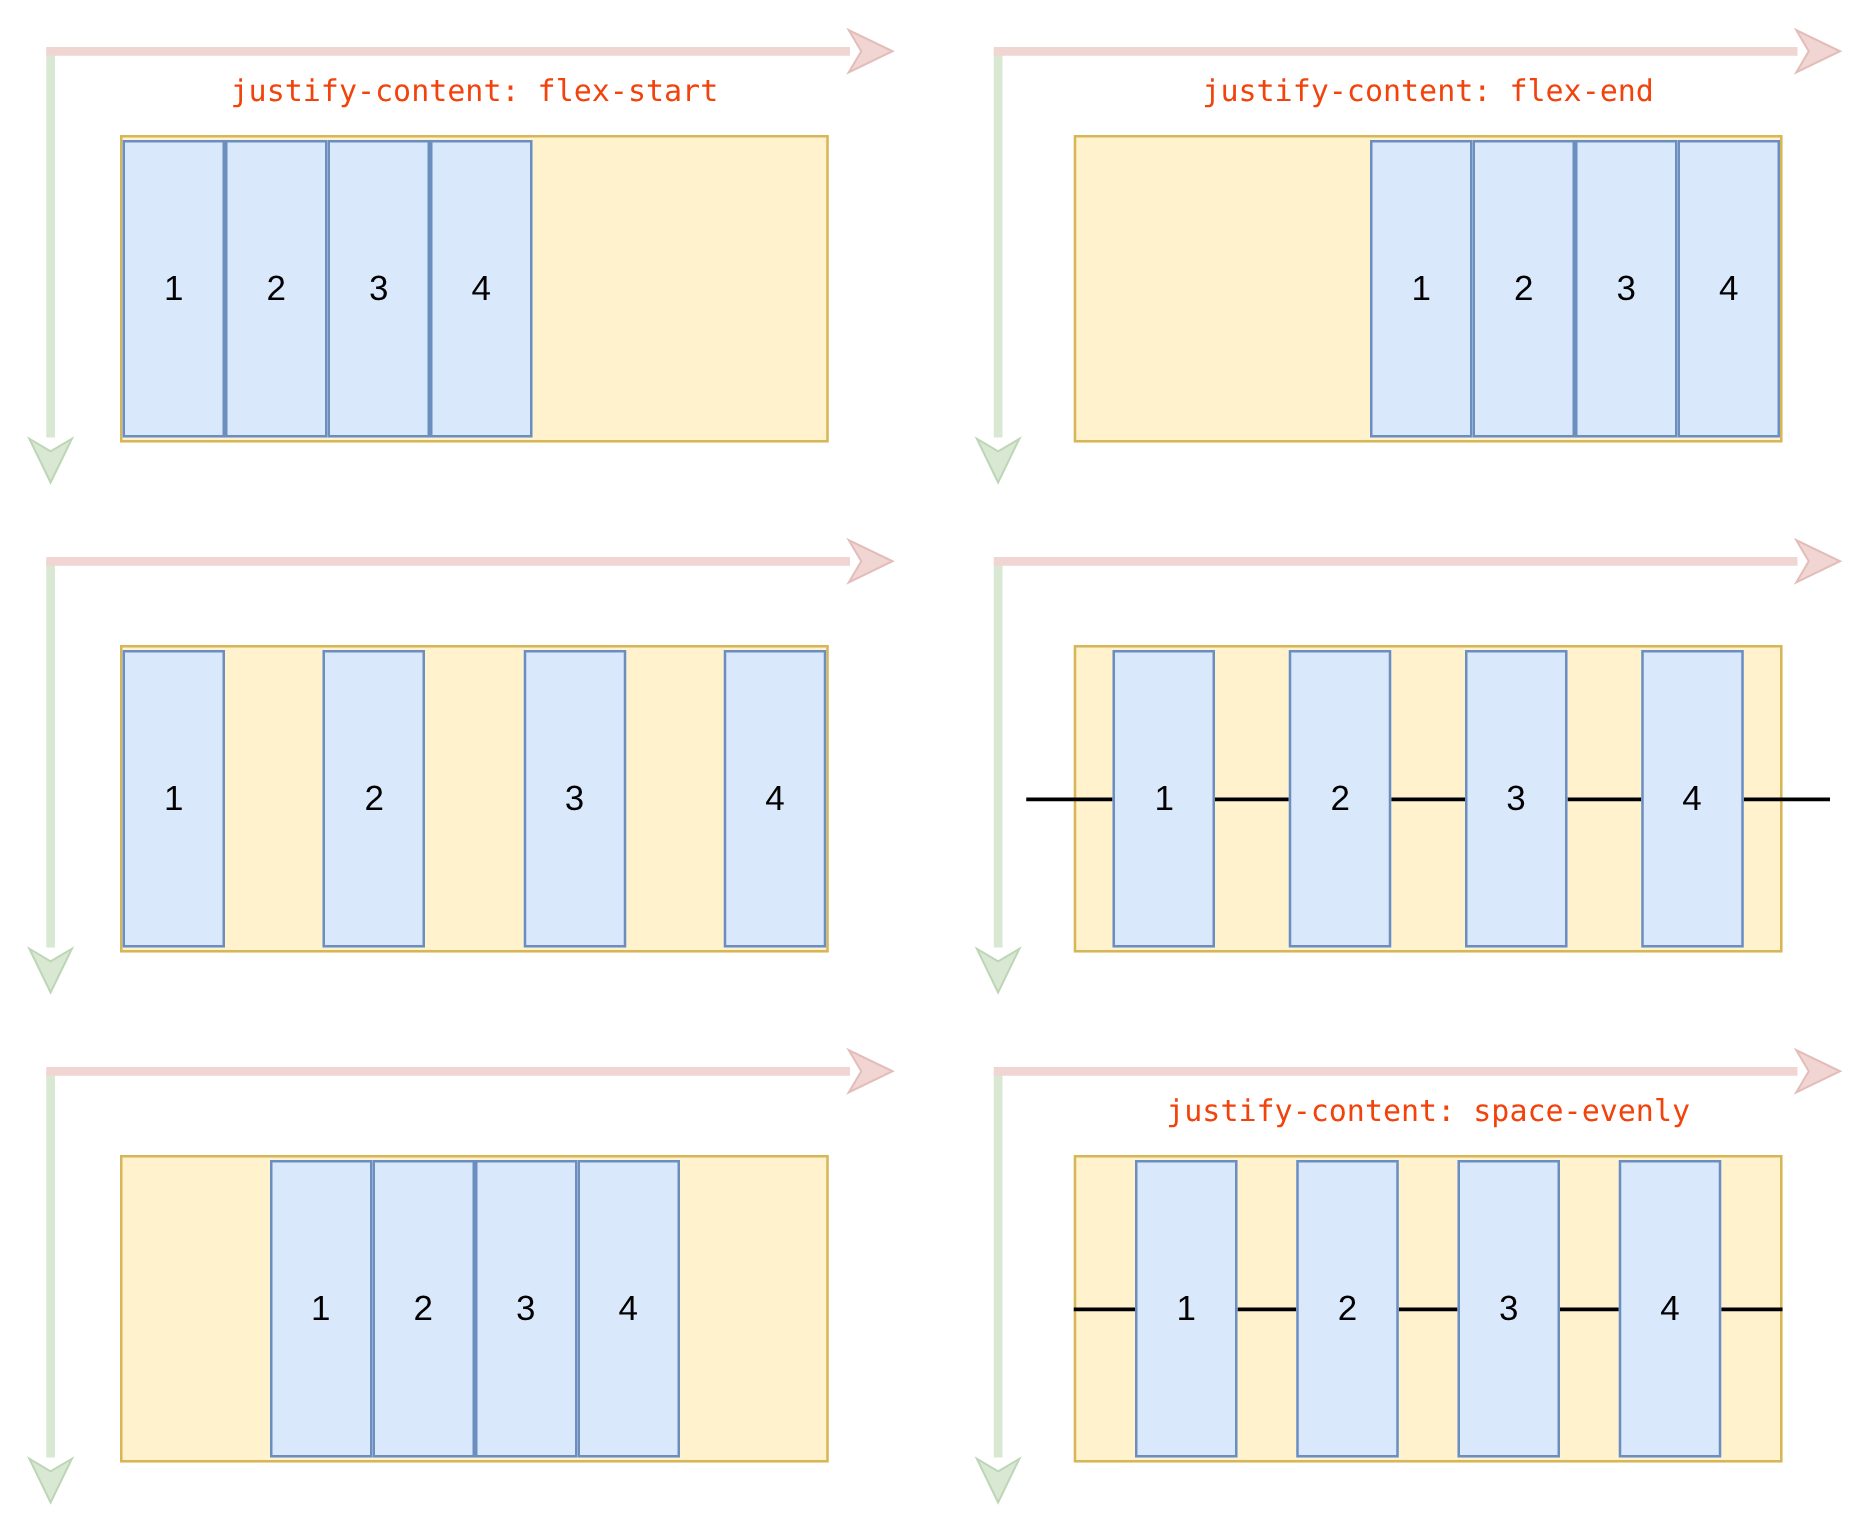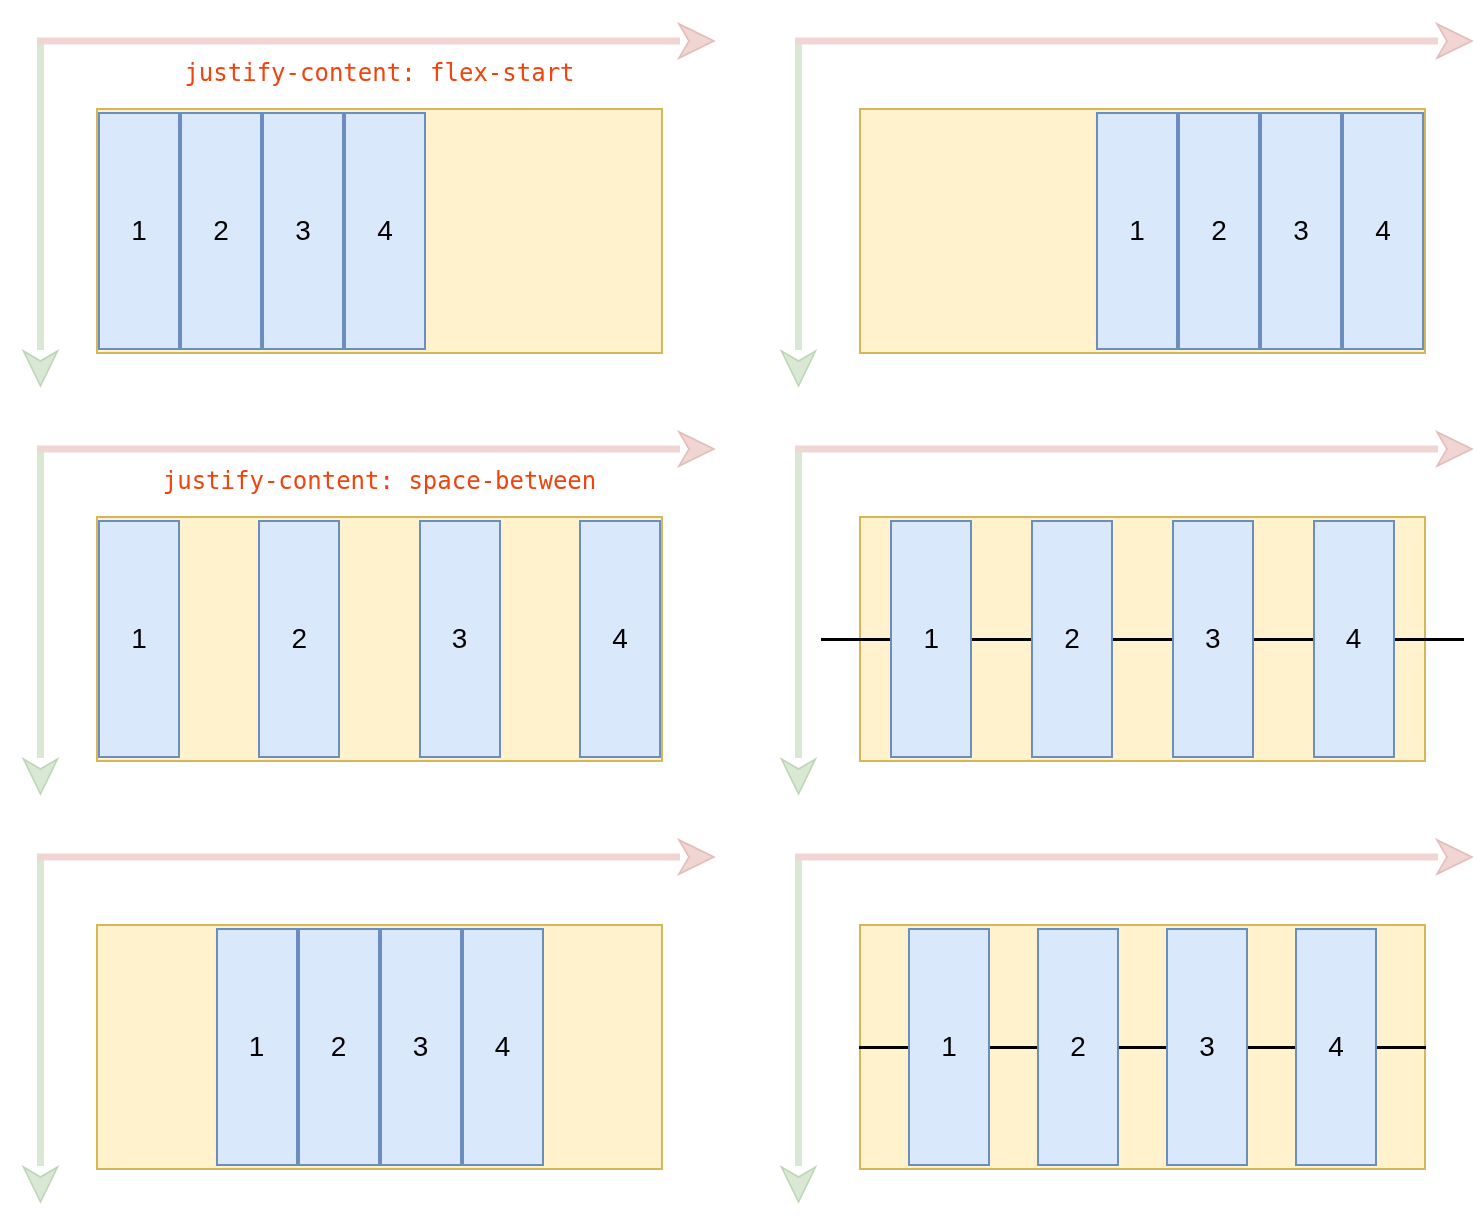--- a/index.html
+++ b/index.html
@@ -107,35 +107,35 @@
         <div class="flex-item">4</div>
       </div>
   </section>
     <section class="panel col-right">
     <svg class="axes" width="741" height="408" viewBox="0 0 741 408">
       <path class="cross-axis-line" d="M 40.5 41 V 350"></path>
       <polygon class="cross-axis-head" points="40.5,386 23.5,351 40.5,361 57.5,351"></polygon>
       <path class="main-axis-line" d="M 37 41 H 680"></path>
       <polygon class="main-axis-head" points="714,41 679,24 689,41 679,58"></polygon>
     </svg>
+    <h2 class="title">justify-content: flex-end</h2>
     <div class="flex-container" style="justify-content: flex-end;">
         <div class="flex-item">1</div>
         <div class="flex-item">2</div>
         <div class="flex-item">3</div>
         <div class="flex-item">4</div>
       </div>
   </section>
     <section class="panel col-left">
     <svg class="axes" width="741" height="408" viewBox="0 0 741 408">
       <path class="cross-axis-line" d="M 40.5 41 V 350"></path>
       <polygon class="cross-axis-head" points="40.5,386 23.5,351 40.5,361 57.5,351"></polygon>
       <path class="main-axis-line" d="M 37 41 H 680"></path>
       <polygon class="main-axis-head" points="714,41 679,24 689,41 679,58"></polygon>
     </svg>
-    <h2 class="title">justify-content: space-between</h2>
     <div class="flex-container" style="justify-content: space-between;">
         <div class="flex-item">1</div>
         <div class="flex-item">2</div>
         <div class="flex-item">3</div>
         <div class="flex-item">4</div>
       </div>
   </section>
     <section class="panel col-right">
     <svg class="axes" width="741" height="408" viewBox="0 0 741 408">
       <path class="cross-axis-line" d="M 40.5 41 V 350"></path>
@@ -165,20 +165,21 @@
         <div class="flex-item">4</div>
       </div>
   </section>
     <section class="panel col-right">
     <svg class="axes" width="741" height="408" viewBox="0 0 741 408">
       <path class="cross-axis-line" d="M 40.5 41 V 350"></path>
       <polygon class="cross-axis-head" points="40.5,386 23.5,351 40.5,361 57.5,351"></polygon>
       <path class="main-axis-line" d="M 37 41 H 680"></path>
       <polygon class="main-axis-head" points="714,41 679,24 689,41 679,58"></polygon>
     </svg>
+    <h2 class="title">justify-content: space-evenly</h2>
     <div class="flex-container" style="justify-content: space-evenly;">
         <div class="flex-item">1</div>
         <div class="flex-item">2</div>
         <div class="flex-item">3</div>
         <div class="flex-item">4</div>
         <div class="ruler ruler-inside"></div>
       </div>
   </section>
   </div>
 

